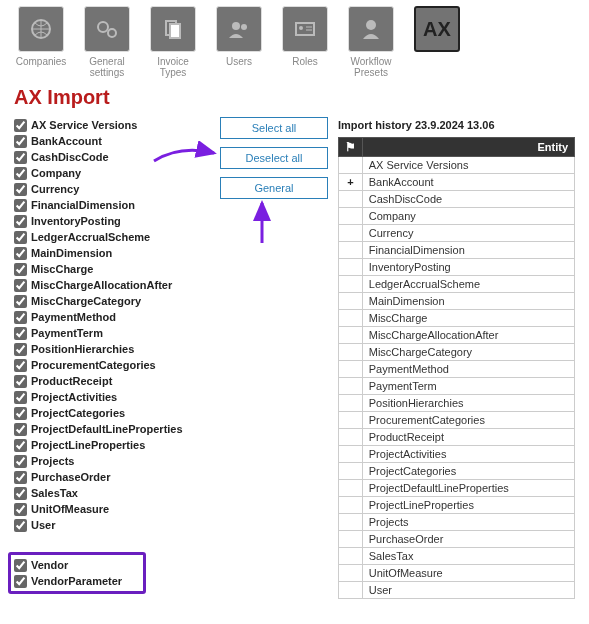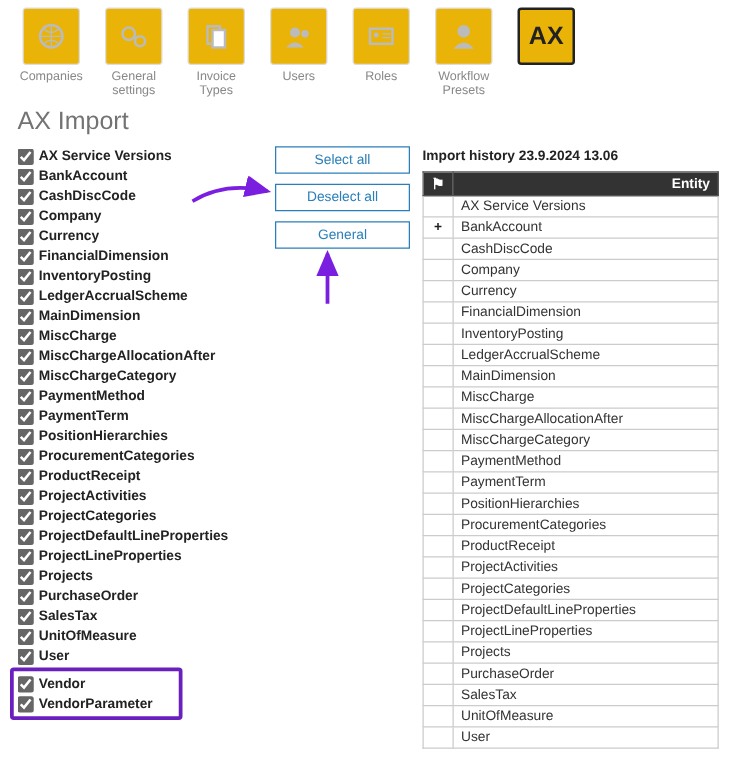--- a/index.html
+++ b/index.html
@@ -1,32 +1,32 @@
 <!DOCTYPE html>
 <html><head>
 <meta charset="utf-8">
 <style>
   * { box-sizing: border-box; margin: 0; padding: 0; }
   body { font-family: Arial, Helvetica, sans-serif; font-size: 12px; color: #333; background: #fff; width: 589px; }
   
   .topnav { display: flex; align-items: flex-start; gap: 4px; padding: 6px 10px 0 10px; }
   .navitem { display: flex; flex-direction: column; align-items: center; width: 62px; cursor: pointer; }
-  .navicon { width: 46px; height: 46px; border: 1px solid #ddd; border-radius: 3px; display: flex; align-items: center; justify-content: center; color: #bbb; font-size: 22px; background: #eab308; }
+  .navicon { width: 46px; height: 46px; border: 1px solid #ddd; border-radius: 3px; display: flex; align-items: center; justify-content: center; color: #bbb; font-size: 22px; background: #737373; }
   .navicon.active { border: 2px solid #222; color: #222; font-weight: bold; font-size: 20px; }
   .navlabel { margin-top: 4px; font-size: 10px; color: #888; text-align: center; line-height: 1.1; max-width: 60px; }
   .navlabel.active { color: #222; }
   
   .page { padding: 4px 14px 10px 14px; }
-  .page-title { font-size: 20px; font-weight: 400; color: #737373; margin: 4px 0 8px 0; }
+  .page-title { font-size: 20px; font-weight: 700; color: #b91c1c; margin: 4px 0 8px 0; }
   .content { display: flex; align-items: flex-start; gap: 10px; }
   .colA { flex: 0 0 196px; }
   .check-row { display: flex; align-items: center; gap: 4px; padding: 1.5px 0; }
   .check-row input[type=checkbox] { width: 13px; height: 13px; accent-color: #666; }
   .check-row label { font-size: 11px; color: #222; font-weight: bold; }
-  .vendor-box { border: 3px solid #6a1fbf; border-radius: 3px; padding: 2px 3px; margin-left: -6px; margin-top: 1px; width: 138px; }
+  .vendor-box { border: 3px solid #6a1fbf; border-radius: 3px; padding: 2px 3px; margin-left: -6px; margin-top: 19px; width: 138px; }
   .colB { flex: 0 0 94px; display: flex; flex-direction: column; gap: 8px; padding-top: 0; position: relative; }
   .btn { border: 1px solid #2a7fb8; color: #2a7fb8; background: #fff; font-size: 11px; padding: 4px 0; width: 108px; text-align: center; cursor: pointer; }
   .arrow-deselect, .arrow-import { position: absolute; pointer-events: none; }
   .colC { flex: 1; }
   .history-title { font-size: 11px; font-weight: bold; color: #222; margin: 2px 0 6px 0; }
   .grid { border-collapse: collapse; width: 100%; font-size: 11px; }
   .grid th { background: #333; color: #fff; text-align: right; padding: 2px 6px; border: 1px solid #555; }
   .grid th.flagcol { width: 22px; text-align: center; }
   .grid td { padding: 2px 6px; border: 1px solid #ccc; }
   .grid td.flagcol { width: 22px; text-align: center; color: #222; font-weight: bold; }

